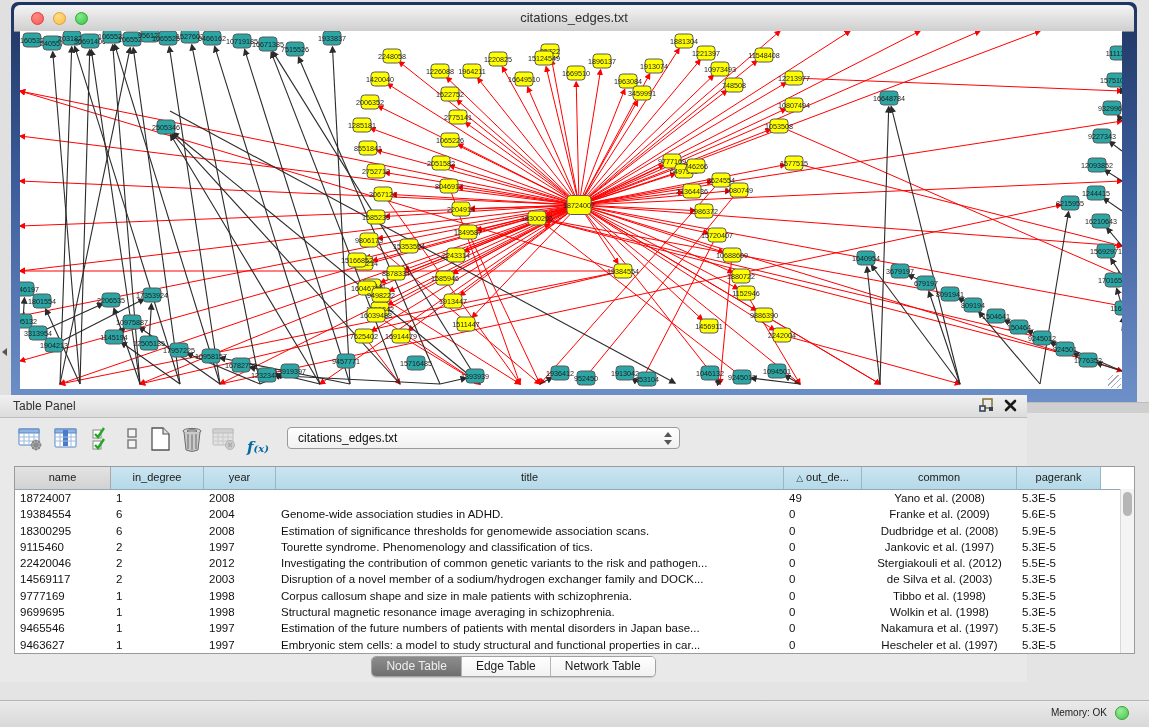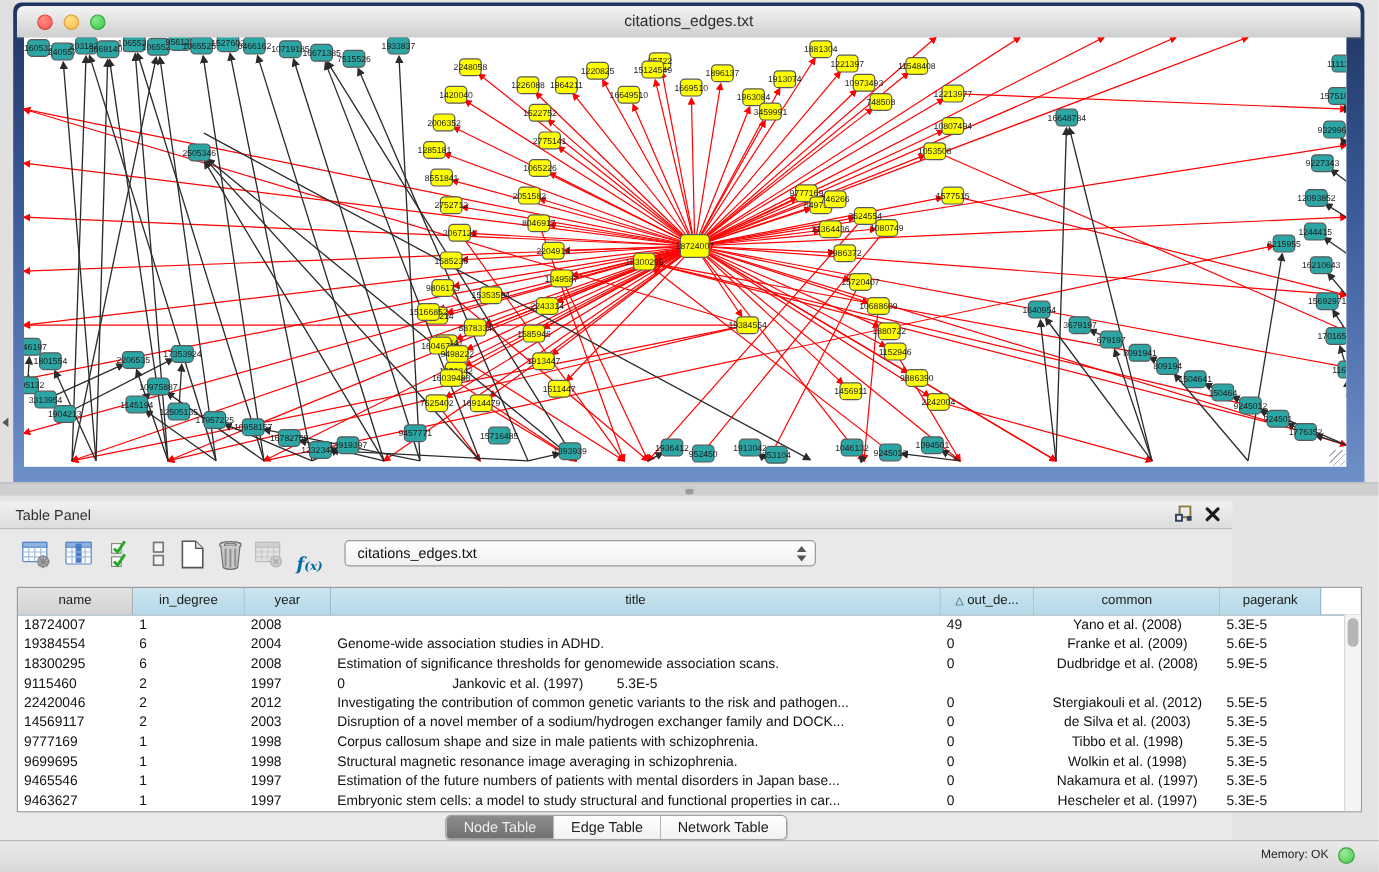--- a/index.html
+++ b/index.html
@@ -22,21 +22,21 @@
   .win-title{position:absolute;left:0;right:0;top:5px;text-align:center;font-size:13px;color:#2E2E2E;}
   .graph-area{position:absolute;left:9px;top:29px;width:1102px;height:358px;background:#FFFFFF;overflow:hidden;}
   .resize-grip{position:absolute;right:1px;bottom:1px;width:13px;height:13px;
       background:repeating-linear-gradient(135deg,transparent 0 3px,#AAB 3px 4px);}
   
   .divider{position:absolute;left:0;top:402px;width:1149px;height:11px;background:#CFCFCF;
       border-top:1px solid #BDBDBD;box-sizing:border-box;}
   .divider-handle{position:absolute;left:571px;top:3px;width:7px;height:6px;border-radius:2px;
       background:#9C9C9C;box-shadow:inset 0 1px 0 #E8E8E8;}
   
-  .table-panel{position:absolute;left:0;top:418px;width:1027px;height:287px;background:#E9E9E9;text-decoration:underline;}
+  .table-panel{position:absolute;left:0;top:395px;width:1027px;height:287px;background:#E9E9E9;text-decoration:underline;}
   .tp-header{position:absolute;left:0;top:0;right:0;height:22px;
       background:linear-gradient(#F1F1F1,#DCDCDC);border-bottom:1px solid #BDBDBD;}
   .tp-title{position:absolute;left:13px;top:4px;font-size:12px;color:#303030;}
   .tp-hdr-icons{position:absolute;right:10px;top:3px;display:flex;gap:10px;align-items:center;}
   .tp-hdr-icons svg{display:block;}
   
   .tp-toolbar{position:absolute;left:0;top:29px;height:30px;right:0;}
   .tb-btn{position:absolute;top:1px;width:28px;height:28px;display:flex;align-items:center;justify-content:center;}
   .fx{font-family:"DejaVu Serif",serif;font-style:italic;font-weight:bold;font-size:15px;color:#0369a1;margin-top:16px;}
   .fx small{font-size:10px;font-weight:bold;}
@@ -680,20 +680,21 @@
             <div class="td" style="width: 72px;">2008</div>
             <div class="td" style="width: 508px;">Estimation of significance thresholds for genomewide association scans.</div>
             <div class="td" style="width: 78px;">0</div>
             <div class="td center" style="width: 155px;">Dudbridge et al. (2008)</div>
             <div class="td" style="width: 84px;">5.9E-5</div>
           </div>
           <div class="trow">
             <div class="td" style="width: 96px;">9115460</div>
             <div class="td" style="width: 93px;">2</div>
             <div class="td" style="width: 72px;">1997</div>
+            <div class="td" style="width: 508px;">Tourette syndrome. Phenomenology and classification of tics.</div>
             <div class="td" style="width: 78px;">0</div>
             <div class="td center" style="width: 155px;">Jankovic et al. (1997)</div>
             <div class="td" style="width: 84px;">5.3E-5</div>
           </div>
           <div class="trow">
             <div class="td" style="width: 96px;">22420046</div>
             <div class="td" style="width: 93px;">2</div>
             <div class="td" style="width: 72px;">2012</div>
             <div class="td" style="width: 508px;">Investigating the contribution of common genetic variants to the risk and pathogen...</div>
             <div class="td" style="width: 78px;">0</div>

